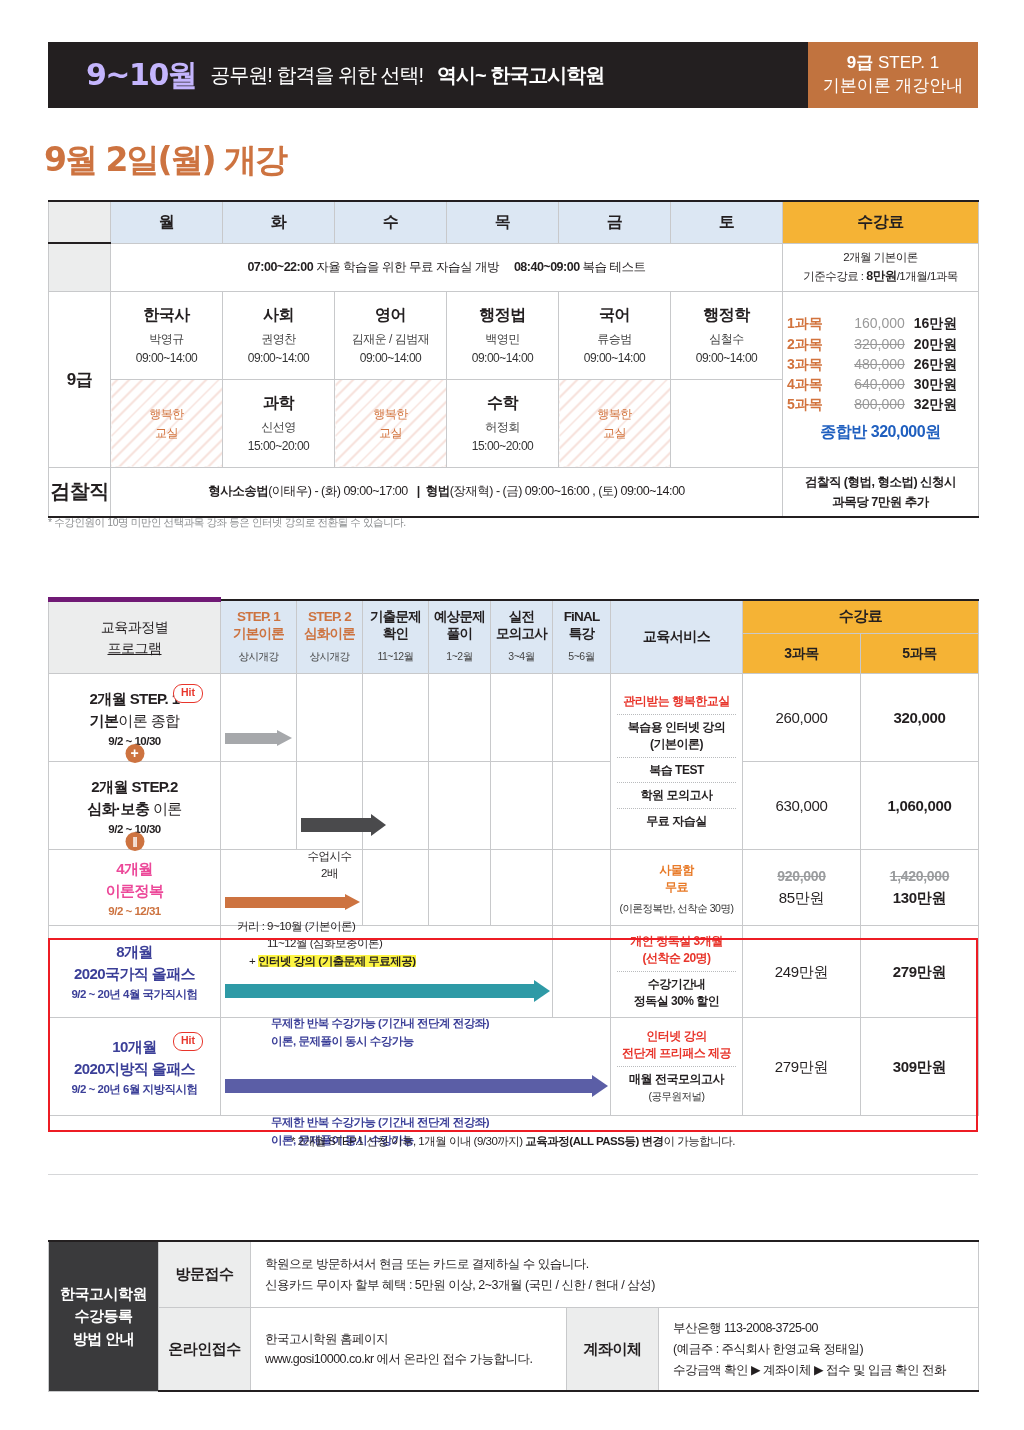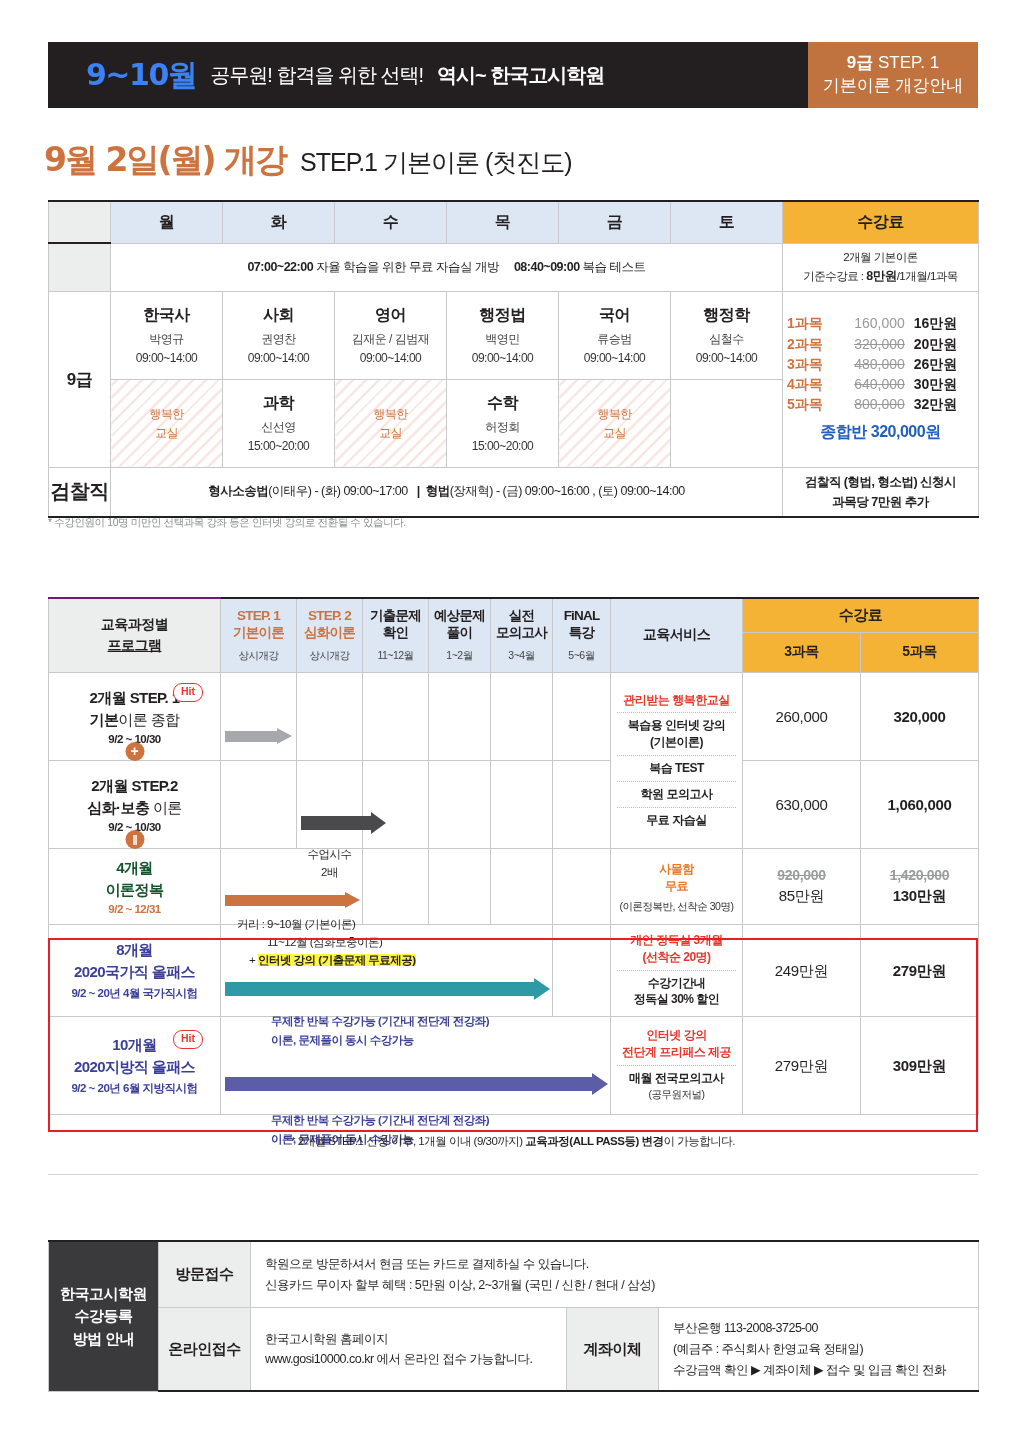--- a/index.html
+++ b/index.html
@@ -14,21 +14,21 @@
     overflow:hidden;
   }
   .page { position:relative; width:1024px; height:1430px; }
 
   
   .banner { position:absolute; left:48px; top:42px; width:930px; height:66px; display:flex; }
   .banner-main {
     flex:1; background:#231f20; display:flex; align-items:center; padding-left:38px; gap:14px;
   }
   .banner-month {
-    color:#3b82f6; font-size:30px; font-weight:bold; letter-spacing:-1.5px;
+    color:#c4b5fd; font-size:30px; font-weight:bold; letter-spacing:-1.5px;
     font-family:"DejaVu Sans",sans-serif;
   }
   .banner-tag1 { color:#ffffff; font-size:20px; letter-spacing:-1px; }
   .banner-tag2 { color:#ffffff; font-size:20px; font-weight:bold; letter-spacing:-1px; }
   .banner-side {
     width:170px; background:#c1733f; color:#fff; display:flex; flex-direction:column;
     align-items:center; justify-content:center; line-height:1.35;
   }
   .banner-side .l1 { font-size:17px; }
   .banner-side .l1 b { font-weight:bold; }
@@ -84,22 +84,22 @@
   .t1 tr.lastrow td { border-bottom:2px solid #231f20; }
 
   
   .notes1 { position:absolute; left:48px; top:516px; width:930px; display:flex; justify-content:space-between; }
   .notes1 .n { font-size:10.5px; color:#8a8c8e; letter-spacing:-0.4px; }
 
   
   .t2 { position:absolute; left:48px; top:597px; width:930px; border-collapse:collapse; table-layout:fixed; }
   .t2 td, .t2 th { border:1px solid #c8c9cb; padding:0; text-align:center; vertical-align:middle; }
   .t2 .h-prog {
-    background:#eceded; width:172px; font-size:14px; font-weight:bold; line-height:1.5;
-    letter-spacing:-0.5px; border-top:2px solid #701a75;
+    background:#eceded; width:172px; font-size:14px; font-weight:normal; line-height:1.5;
+    letter-spacing:-0.5px; border-top:5px solid #701a75;
   }
   .t2 .h-prog u { text-decoration:underline; }
   .t2 .h-step {
     background:#dce7f3; width:60px; border-top:2px solid #231f20; padding:5px 1px;
   }
   .t2 .h-step .s1 { font-size:13.5px; font-weight:bold; color:#cd7340; line-height:1.25; letter-spacing:-0.8px; display:block; }
   .t2 .h-step .s1.dark { color:#231f20; }
   .t2 .h-step .s2 { font-size:10.5px; color:#444; display:block; margin-top:7px; letter-spacing:-0.5px; }
   .t2 .h-svc {
     background:#dce7f3; width:128px; font-size:14px; font-weight:bold; letter-spacing:-0.5px;
@@ -111,21 +111,21 @@
     border-top:2px solid #231f20;
   }
   .t2 .h-fee-sub { background:#f5b335; font-size:14px; font-weight:bold; height:40px; width:88px; letter-spacing:-0.5px; }
 
   .prog-cell { position:relative; padding:6px 4px; }
   .prog-cell .pc-title { font-size:15px; font-weight:bold; line-height:1.45; letter-spacing:-0.6px; }
   .prog-cell .pc-title .thin { font-weight:normal; }
   .prog-cell .pc-date { font-size:11.5px; font-weight:bold; margin-top:3px; letter-spacing:-0.5px; }
   .prog-cell.blue .pc-title { color:#3b3f98; }
   .prog-cell.blue .pc-date { color:#3b3f98; }
-  .prog-cell.orange .pc-title { color:#14532d; }
+  .prog-cell.orange .pc-title { color:#ec4899; }
   .prog-cell.orange .pc-date { color:#cd7340; }
 
   .hit-badge {
     position:absolute; right:17px; top:2px;
     border:1.4px solid #e8352b; color:#e8352b; background:#fff;
     border-radius:9px; font-size:10.5px; font-weight:bold; padding:0px 7px 1px;
     line-height:1.5;
   }
   .plus-badge, .pause-badge {
     position:absolute; left:50%; transform:translateX(-50%);
@@ -208,21 +208,20 @@
       <span class="banner-tag2">역시~ 한국고시학원</span>
     </div>
     <div class="banner-side">
       <div class="l1"><b>9급</b><span> STEP. 1</span></div>
       <div class="l2">기본이론 개강안내</div>
     </div>
   </div>
 
   <div class="headline">
     <span class="hl-big">9월 2일(월) 개강</span>
-    <span class="hl-sub">STEP.1  기본이론 (첫진도)</span>
   </div>
 
   <table class="t1">
     <colgroup>
       <col style="width:62px">
         <col style="width:112px">
         <col style="width:112px">
         <col style="width:112px">
       <col style="width:112px">
         <col style="width:112px">

